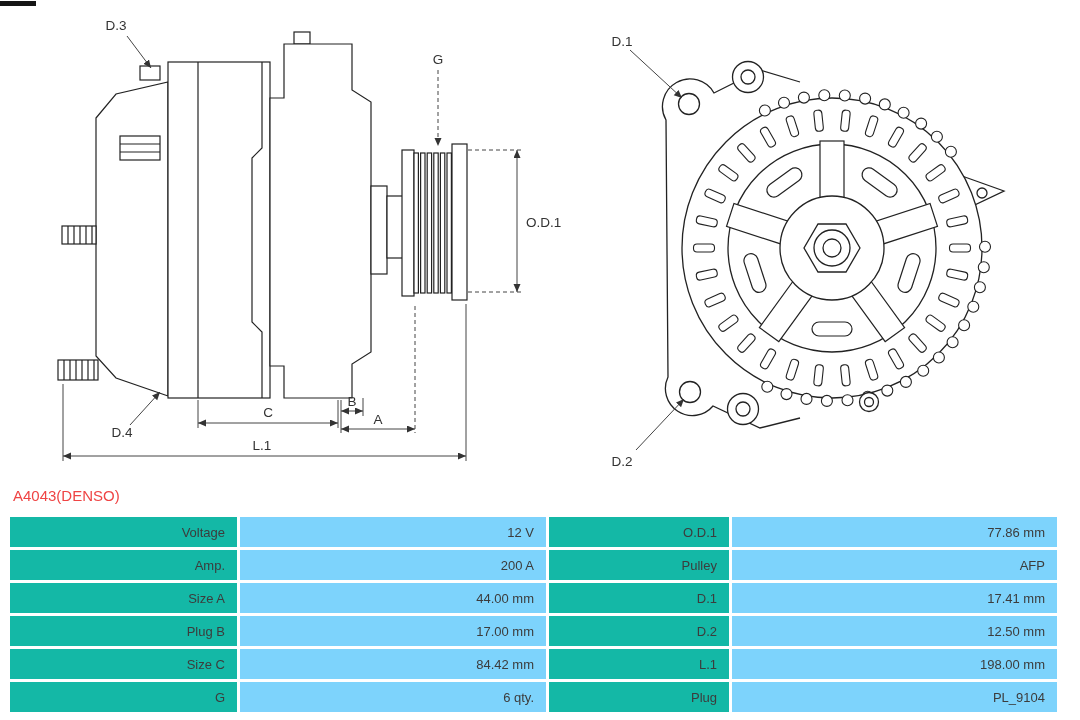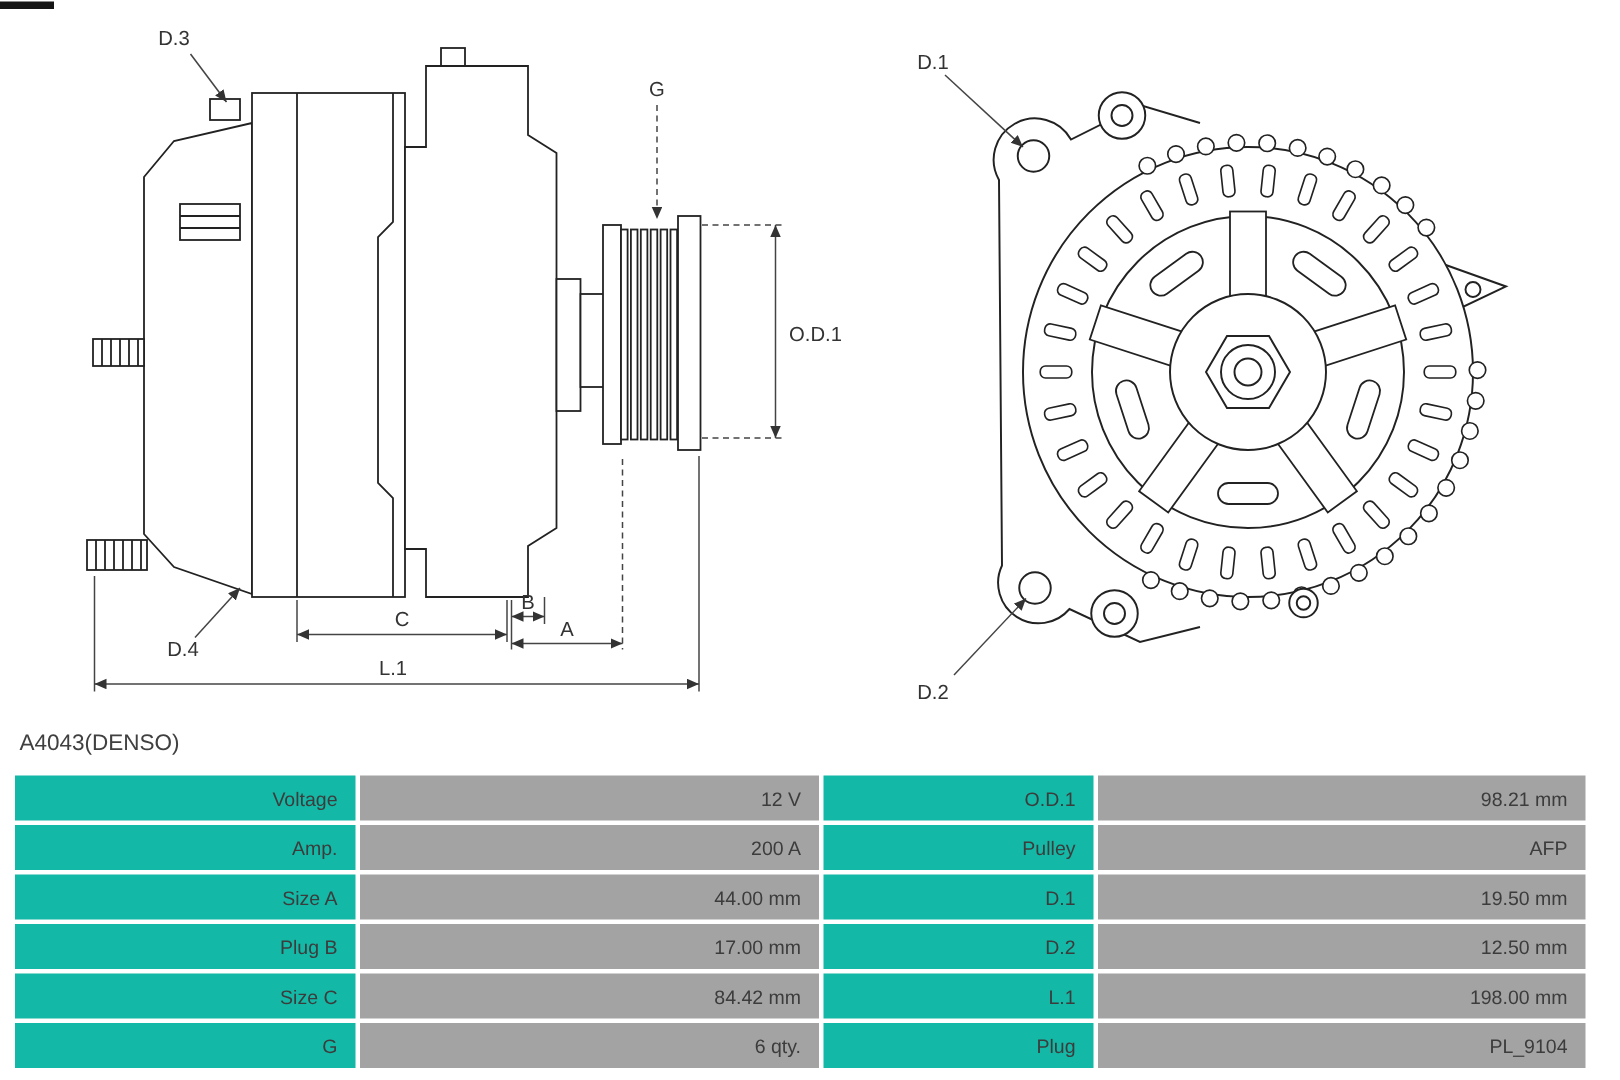--- a/index.html
+++ b/index.html
@@ -1,28 +1,28 @@
 <!DOCTYPE html>
 <html><head>
 <meta charset="utf-8">
 <style>
   *{box-sizing:border-box}
   html,body{margin:0;padding:0}
   body{width:1080px;height:720px;position:relative;background:#fff;
        font-family:"Liberation Sans",sans-serif;overflow:hidden}
   .corner{position:absolute;top:1px;left:0;width:36px;height:5px;background:#151515}
   .drawing{position:absolute;top:0;left:0}
-  .part-number{position:absolute;left:13px;top:487px;font-size:15px;color:#404040}
+  .part-number{position:absolute;left:13px;top:487px;font-size:15px;color:#ef4444}
   .spec{position:absolute;left:10px;top:517px;display:grid;
         grid-template-columns:227px 306px 180px 325px;grid-auto-rows:30px;gap:3px}
   .row{display:contents}
   .cell{display:flex;align-items:center;justify-content:flex-end;
         padding-right:12px;font-size:13px;color:#3c3c3c;white-space:nowrap}
   .lbl{background:#14b8a6}
-  .val{background:#a3a3a3}
+  .val{background:#7dd3fc}
 </style>
 </head>
 <body>
 
 <div class="corner"></div>
 
 <svg class="drawing" width="1080" height="488" viewBox="0 0 1080 488">
   <defs>
     <marker id="ae" markerWidth="9" markerHeight="8" refX="8" refY="3.5" orient="auto">
       <path d="M0,0 L8,3.5 L0,7 Z" fill="#333"></path>
@@ -189,33 +189,33 @@
   </g>
 </svg>
 
 <div class="part-number">A4043(DENSO)</div>
 
 <div class="spec">
   <div class="row">
     <div class="cell lbl">Voltage</div>
     <div class="cell val">12 V</div>
     <div class="cell lbl">O.D.1</div>
-    <div class="cell val">98.21 mm</div>
+    <div class="cell val">77.86 mm</div>
   </div>
   <div class="row">
     <div class="cell lbl">Amp.</div>
     <div class="cell val">200 A</div>
     <div class="cell lbl">Pulley</div>
     <div class="cell val">AFP</div>
   </div>
   <div class="row">
     <div class="cell lbl">Size A</div>
     <div class="cell val">44.00 mm</div>
     <div class="cell lbl">D.1</div>
-    <div class="cell val">19.50 mm</div>
+    <div class="cell val">17.41 mm</div>
   </div>
   <div class="row">
     <div class="cell lbl">Plug B</div>
     <div class="cell val">17.00 mm</div>
     <div class="cell lbl">D.2</div>
     <div class="cell val">12.50 mm</div>
   </div>
   <div class="row">
     <div class="cell lbl">Size C</div>
     <div class="cell val">84.42 mm</div>

